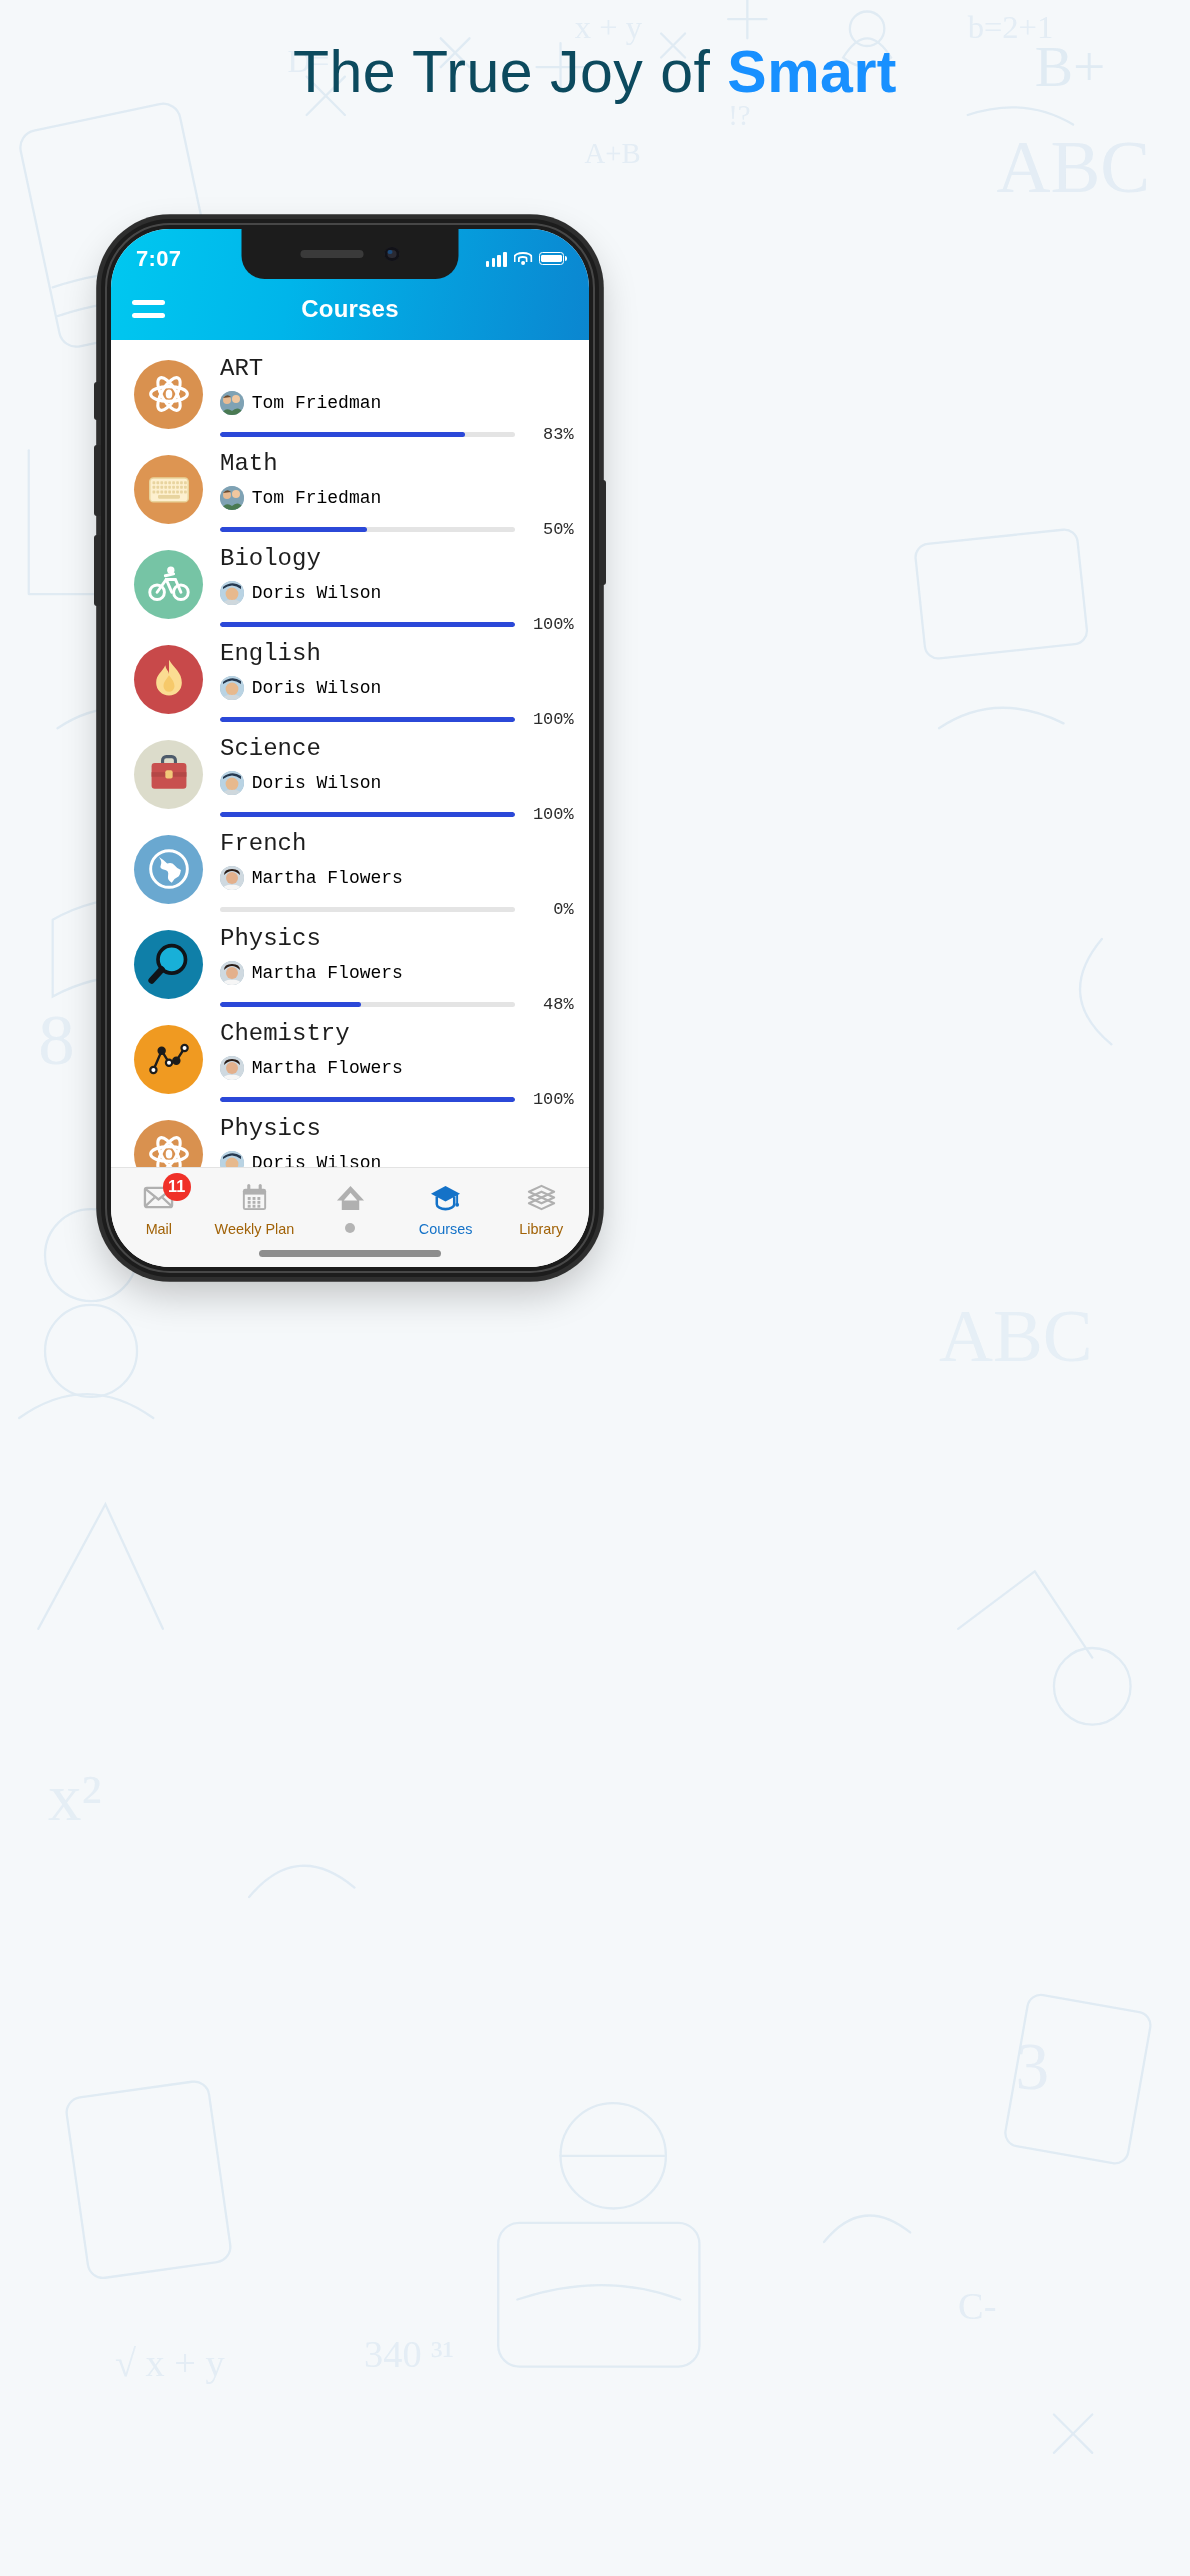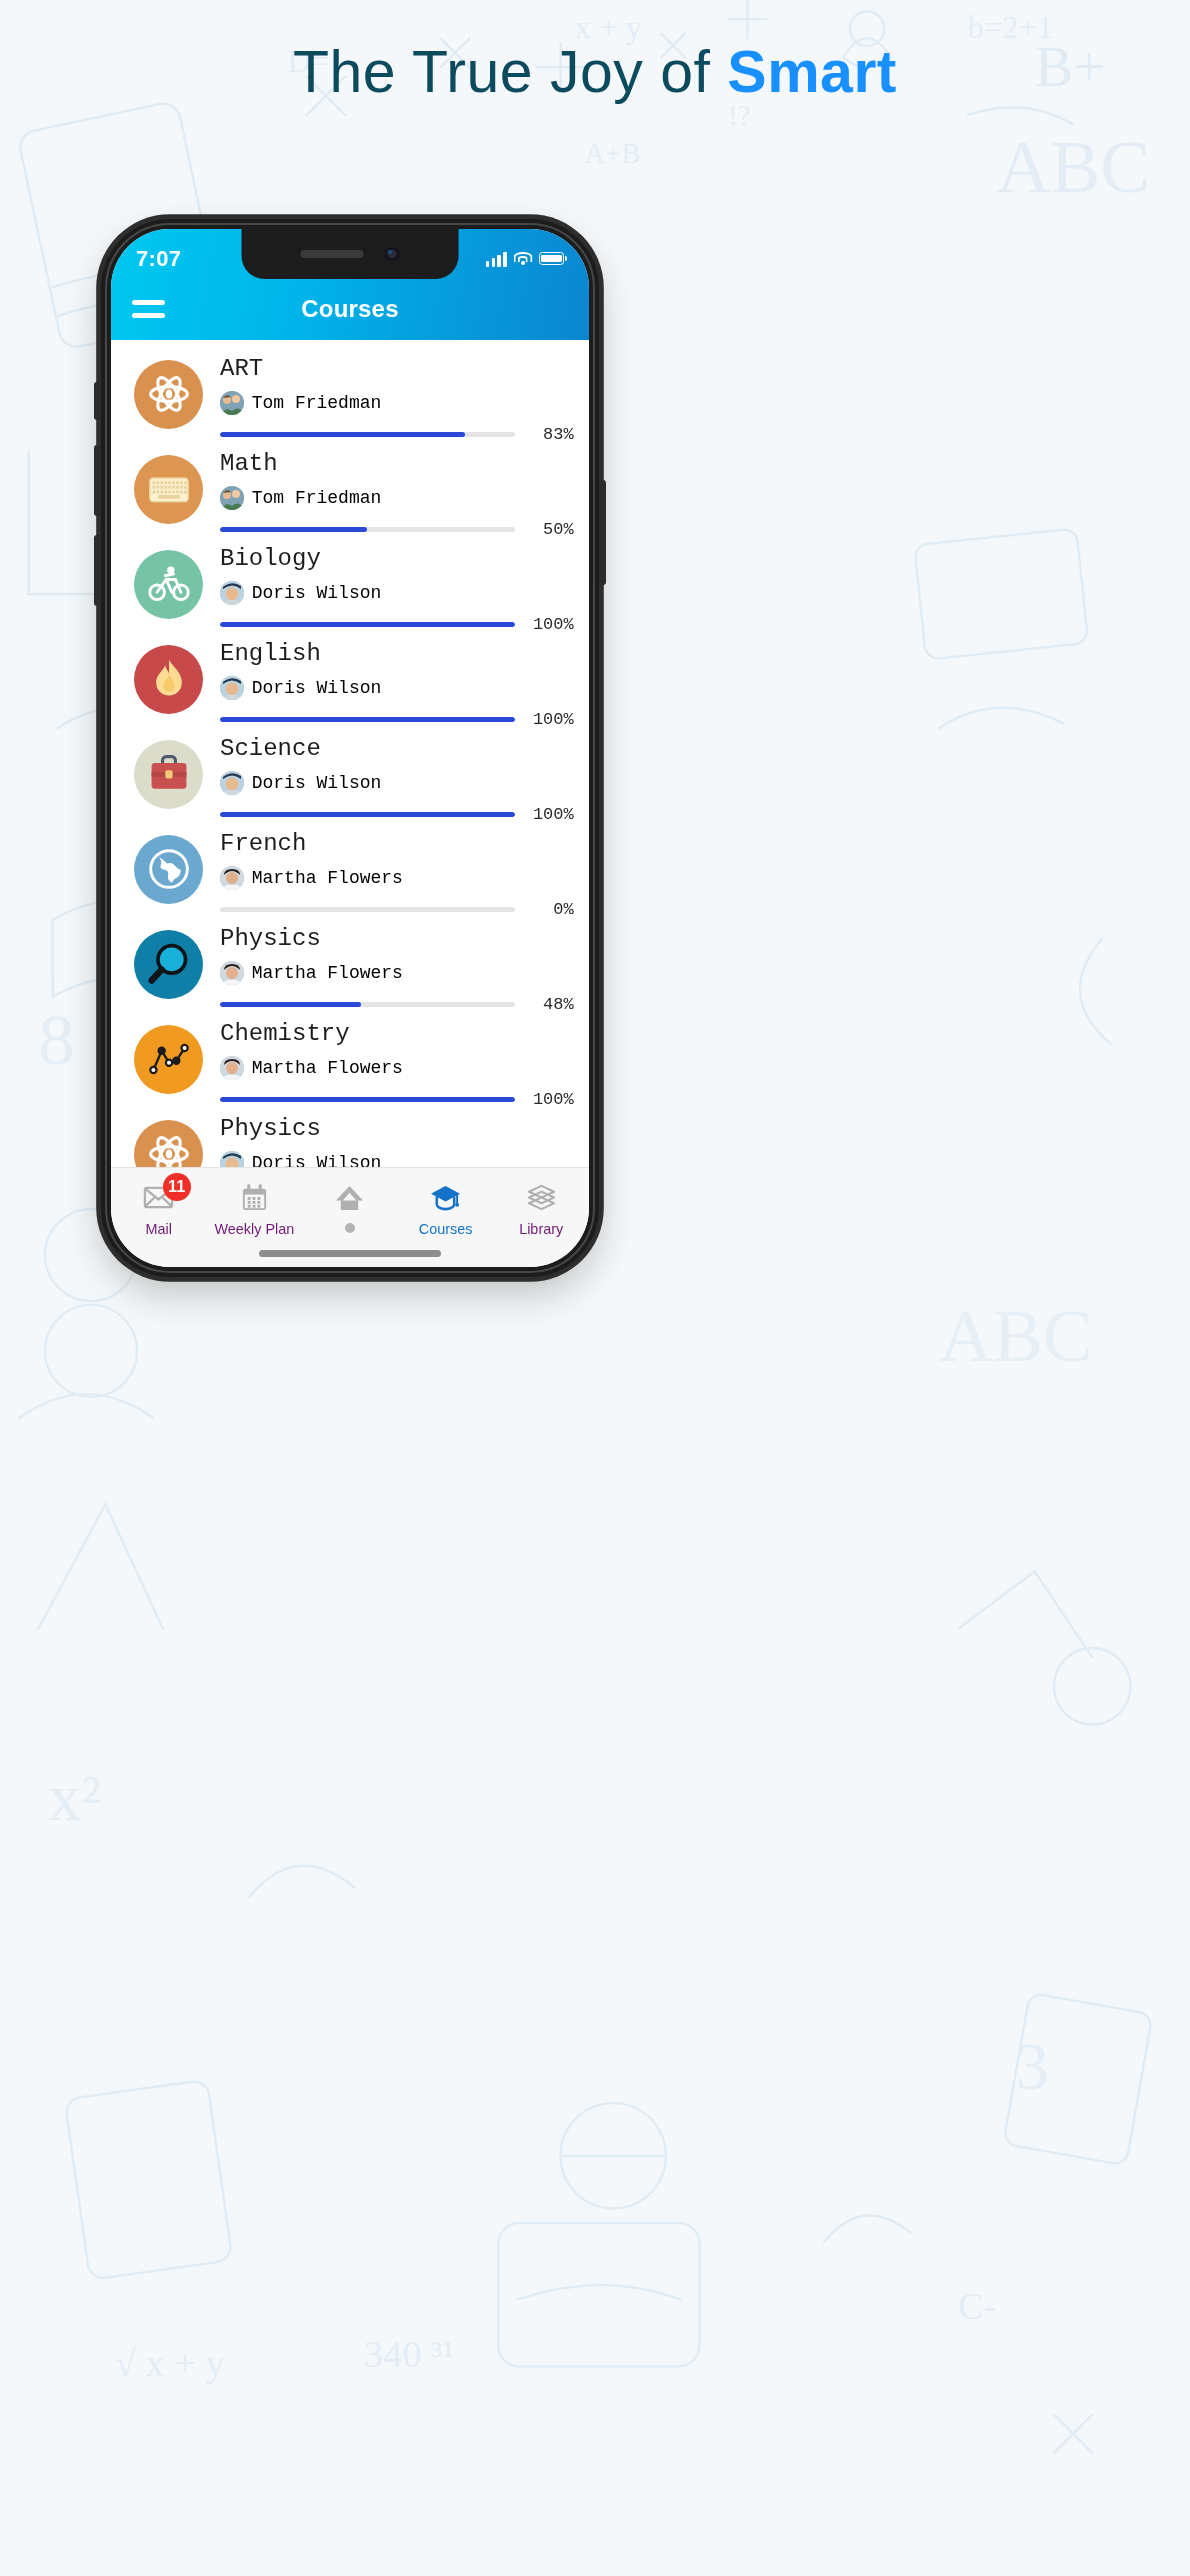--- a/index.html
+++ b/index.html
@@ -110,26 +110,26 @@
   .tname{ font-size:18px; color:#000000;}
   .barwrap{ display:flex; align-items:center; gap:0; margin-top:10.5px;}
   .track{ flex:1 1 auto; height:4.8px; border-radius:2.9px; background:#e4e4e4; overflow:hidden;}
   .fill{ height:100%; background:#2b48d8; border-radius:2.9px;}
   .pct{ flex:0 0 auto; width:59px; text-align:right; font-size:17px; color:#2b2b2b;}
 
   
   #tabbar{
     flex:0 0 auto; height:100px; background:#f7f7f7;
     border-top:1px solid #e3e3e3;
-    display:flex; align-items:flex-start; padding-top:13.4px;
+    display:flex; align-items:flex-start; padding-top:13.4px;justify-content:flex-end;
   }
   .tab{ flex:1 1 0; display:flex; flex-direction:column; align-items:center; gap:6.7px; position:relative; cursor:pointer;}
   .tab .ic{ position:relative; width:33px; height:33px; display:flex; align-items:center; justify-content:center;}
   .tab .ic svg{ width:31px; height:31px;}
-  .tab .lb{ font-size:14.4px; color:#701a75;}
+  .tab .lb{ font-size:14.4px; color:#a16207;}
   .tab.active .lb{ color:#1472c8;}
   .badge{
     position:absolute; top:-8.6px; right:-15.3px; min-width:28px; height:28px;
     border-radius:14.4px; background:#f03028; color:#fff;
     font-size:16.3px; font-weight:600; display:flex; align-items:center; justify-content:center;
     padding:0 4.8px;
   }
   .homedot{ width:10.5px; height:10.5px; border-radius:50%; background:#b4b4b4; margin-top:1.9px;}
   #homeindicator{
     position:absolute; bottom:9.6px; left:50%; transform:translateX(-50%);

